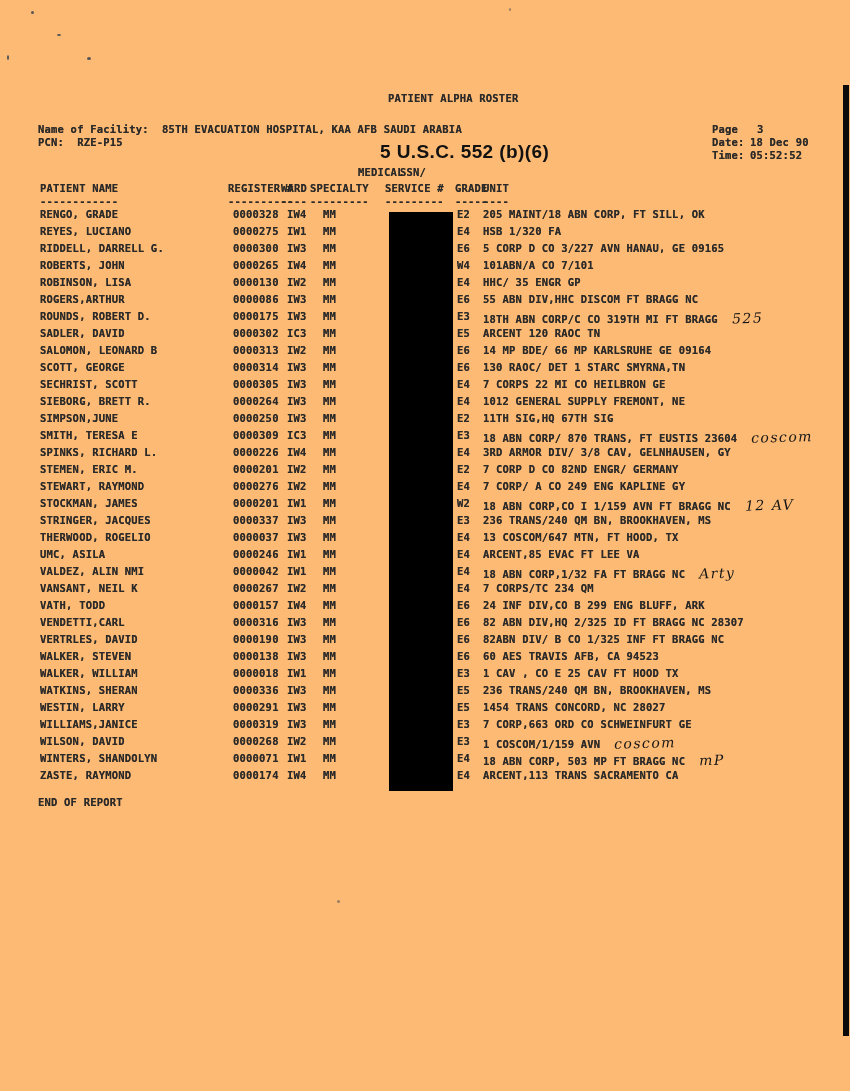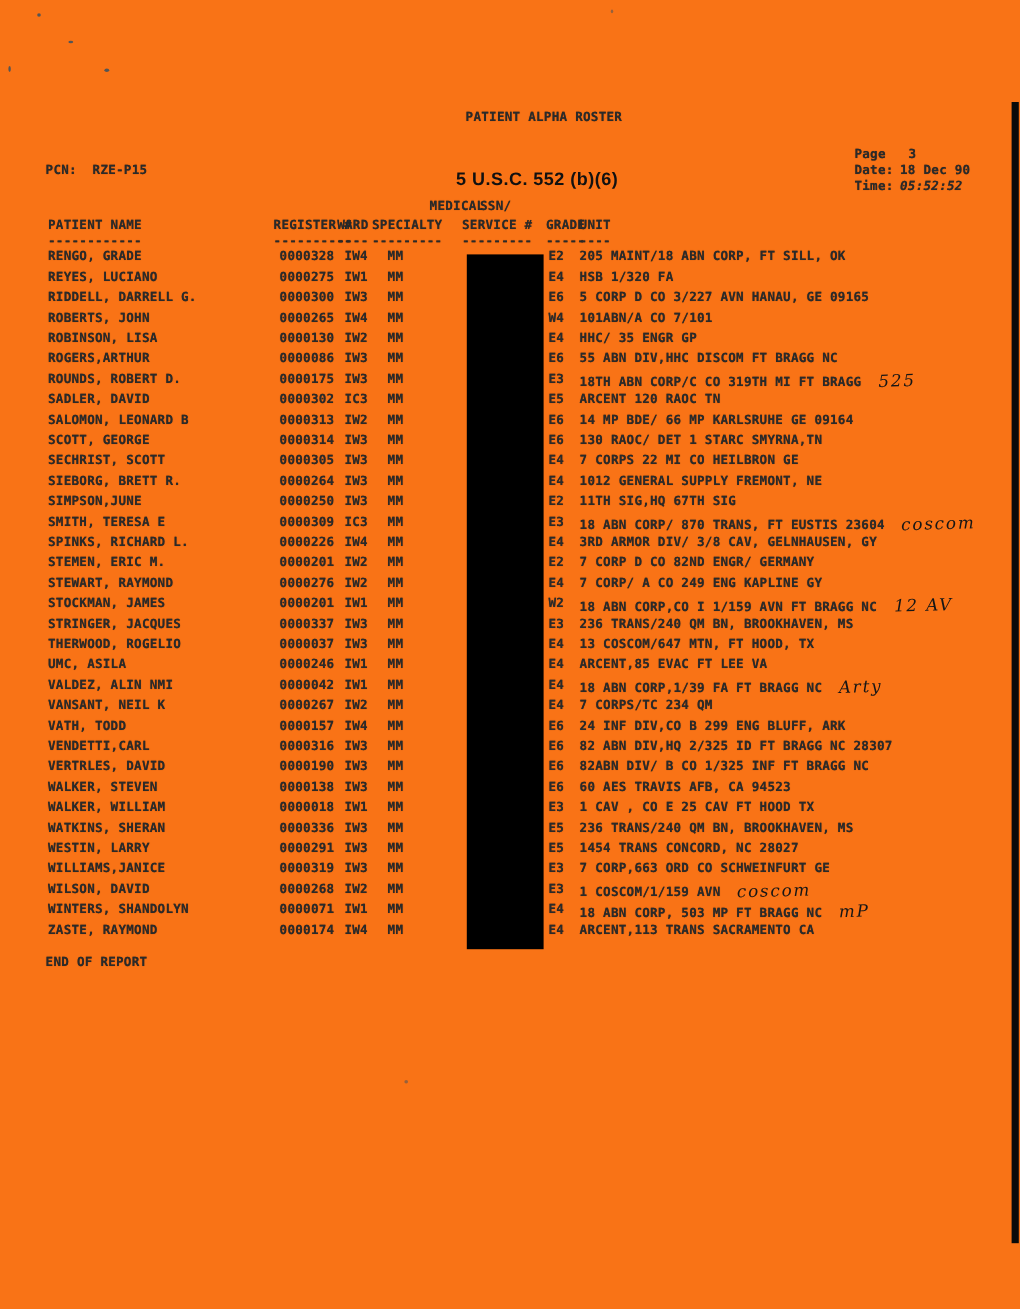--- a/index.html
+++ b/index.html
@@ -1,36 +1,36 @@
 <!DOCTYPE html>
 <html><head>
 <meta charset="utf-8">
 <style>
   html,body{margin:0;padding:0;}
   body{width:850px;height:1091px;background:#e9e9e7;}
   .page{
     position:relative;width:850px;height:1091px;overflow:hidden;
-    background:#f97316;
+    background:#fdba74;
     font-family:"DejaVu Sans Mono",monospace;
     color:#262626;
   }
   .typed{
     position:absolute;white-space:pre;
     font-size:10.5px;font-weight:700;letter-spacing:0.2px;
     color:#2a2a2a;text-shadow:0 0 0.6px rgba(20,20,20,.65);
   }
   .title{left:388px;top:92px;}
   .fac{left:38px;top:123px;}
   .pcn{left:38px;top:136px;}
   .meta-label{position:absolute;left:712px;}
   .meta-value{position:absolute;left:757px;}
   .stamp{
     position:absolute;left:380px;top:141px;
     font-family:"Liberation Sans",sans-serif;
-    font-size:15px;font-weight:700;color:#111;
+    font-size:19px;font-weight:700;color:#111;
     letter-spacing:0.4px;white-space:pre;text-shadow:none;
   }
   .colhead{position:absolute;white-space:pre;}
   .rows{position:absolute;left:38px;top:208px;width:780px;}
   .row{position:relative;height:17px;}
   .c{position:absolute;top:0;white-space:pre;font-size:10.5px;font-weight:700;
      letter-spacing:0.2px;color:#2a2a2a;text-shadow:0 0 0.6px rgba(20,20,20,.65);}
   .c-name{left:2px;}  .c-reg{left:195px;} .c-ward{left:249px;}
   .c-spec{left:285px;} .c-grade{left:419px;} .c-unit{left:445px;}
   .hand{
@@ -53,29 +53,30 @@
   <div class="speck" style="left:57px;top:34px;width:4px;height:2px;"></div>
   <div class="speck" style="left:7px;top:55px;width:2px;height:5px;"></div>
   <div class="speck" style="left:87px;top:57px;width:4px;height:3px;"></div>
   <div class="speck" style="left:337px;top:900px;width:3px;height:3px;opacity:.6;"></div>
   <div class="speck" style="left:509px;top:8px;width:2px;height:3px;opacity:.6;"></div>
 
   <div class="edge-line"></div>
 
   <div class="typed title">PATIENT ALPHA ROSTER</div>
 
+  <div class="typed fac"><span>Name of Facility:</span>&nbsp;&nbsp;<span>85TH EVACUATION HOSPITAL, KAA AFB SAUDI ARABIA</span></div>
 
   <div class="typed pcn"><span>PCN:</span>&nbsp;&nbsp;<span>RZE-P15</span></div>
 
   <div class="typed meta-label" style="top:123px;">Page</div>
   <div class="typed meta-value" style="top:123px;">3</div>
   <div class="typed meta-label" style="top:136px;">Date:</div>
   <div class="typed meta-value" style="top:136px;left:750px;">18 Dec 90</div>
   <div class="typed meta-label" style="top:149px;">Time:</div>
-  <div class="typed meta-value" style="top:149px;left:750px;font-style:italic;">05:52:52</div>
+  <div class="typed meta-value" style="top:149px;left:750px;">05:52:52</div>
 
   <div class="stamp">5 U.S.C. 552 (b)(6)</div>
 
   <div class="typed colhead" style="left:310px;top:166px;padding-left:48px;">MEDICAL</div>
   <div class="typed colhead" style="left:388px;top:166px;padding-left:12px;">SSN/</div>
 
   <div class="typed colhead" style="left:40px;top:182px;">PATIENT NAME</div>
   <div class="typed colhead" style="left:228px;top:182px;">REGISTER #</div>
   <div class="typed colhead" style="left:281px;top:182px;">WARD</div>
   <div class="typed colhead" style="left:310px;top:182px;text-align:right;">SPECIALTY</div>
@@ -280,21 +281,21 @@
       <span class="c c-grade">E4</span>
       <span class="c c-unit"><span class="u">ARCENT,85 EVAC FT LEE VA</span></span>
     </div>
 
     <div class="row">
       <span class="c c-name">VALDEZ, ALIN NMI</span>
       <span class="c c-reg">0000042</span>
       <span class="c c-ward">IW1</span>
       <span class="c c-spec">MM</span>
       <span class="c c-grade">E4</span>
-      <span class="c c-unit"><span class="u">18 ABN CORP,1/39 FA FT BRAGG NC</span><span class="hand">Arty</span></span>
+      <span class="c c-unit"><span class="u">18 ABN CORP,1/32 FA FT BRAGG NC</span><span class="hand">Arty</span></span>
     </div>
 
     <div class="row">
       <span class="c c-name">VANSANT, NEIL K</span>
       <span class="c c-reg">0000267</span>
       <span class="c c-ward">IW2</span>
       <span class="c c-spec">MM</span>
       <span class="c c-grade">E4</span>
       <span class="c c-unit"><span class="u">7 CORPS/TC 234 QM</span></span>
     </div>

